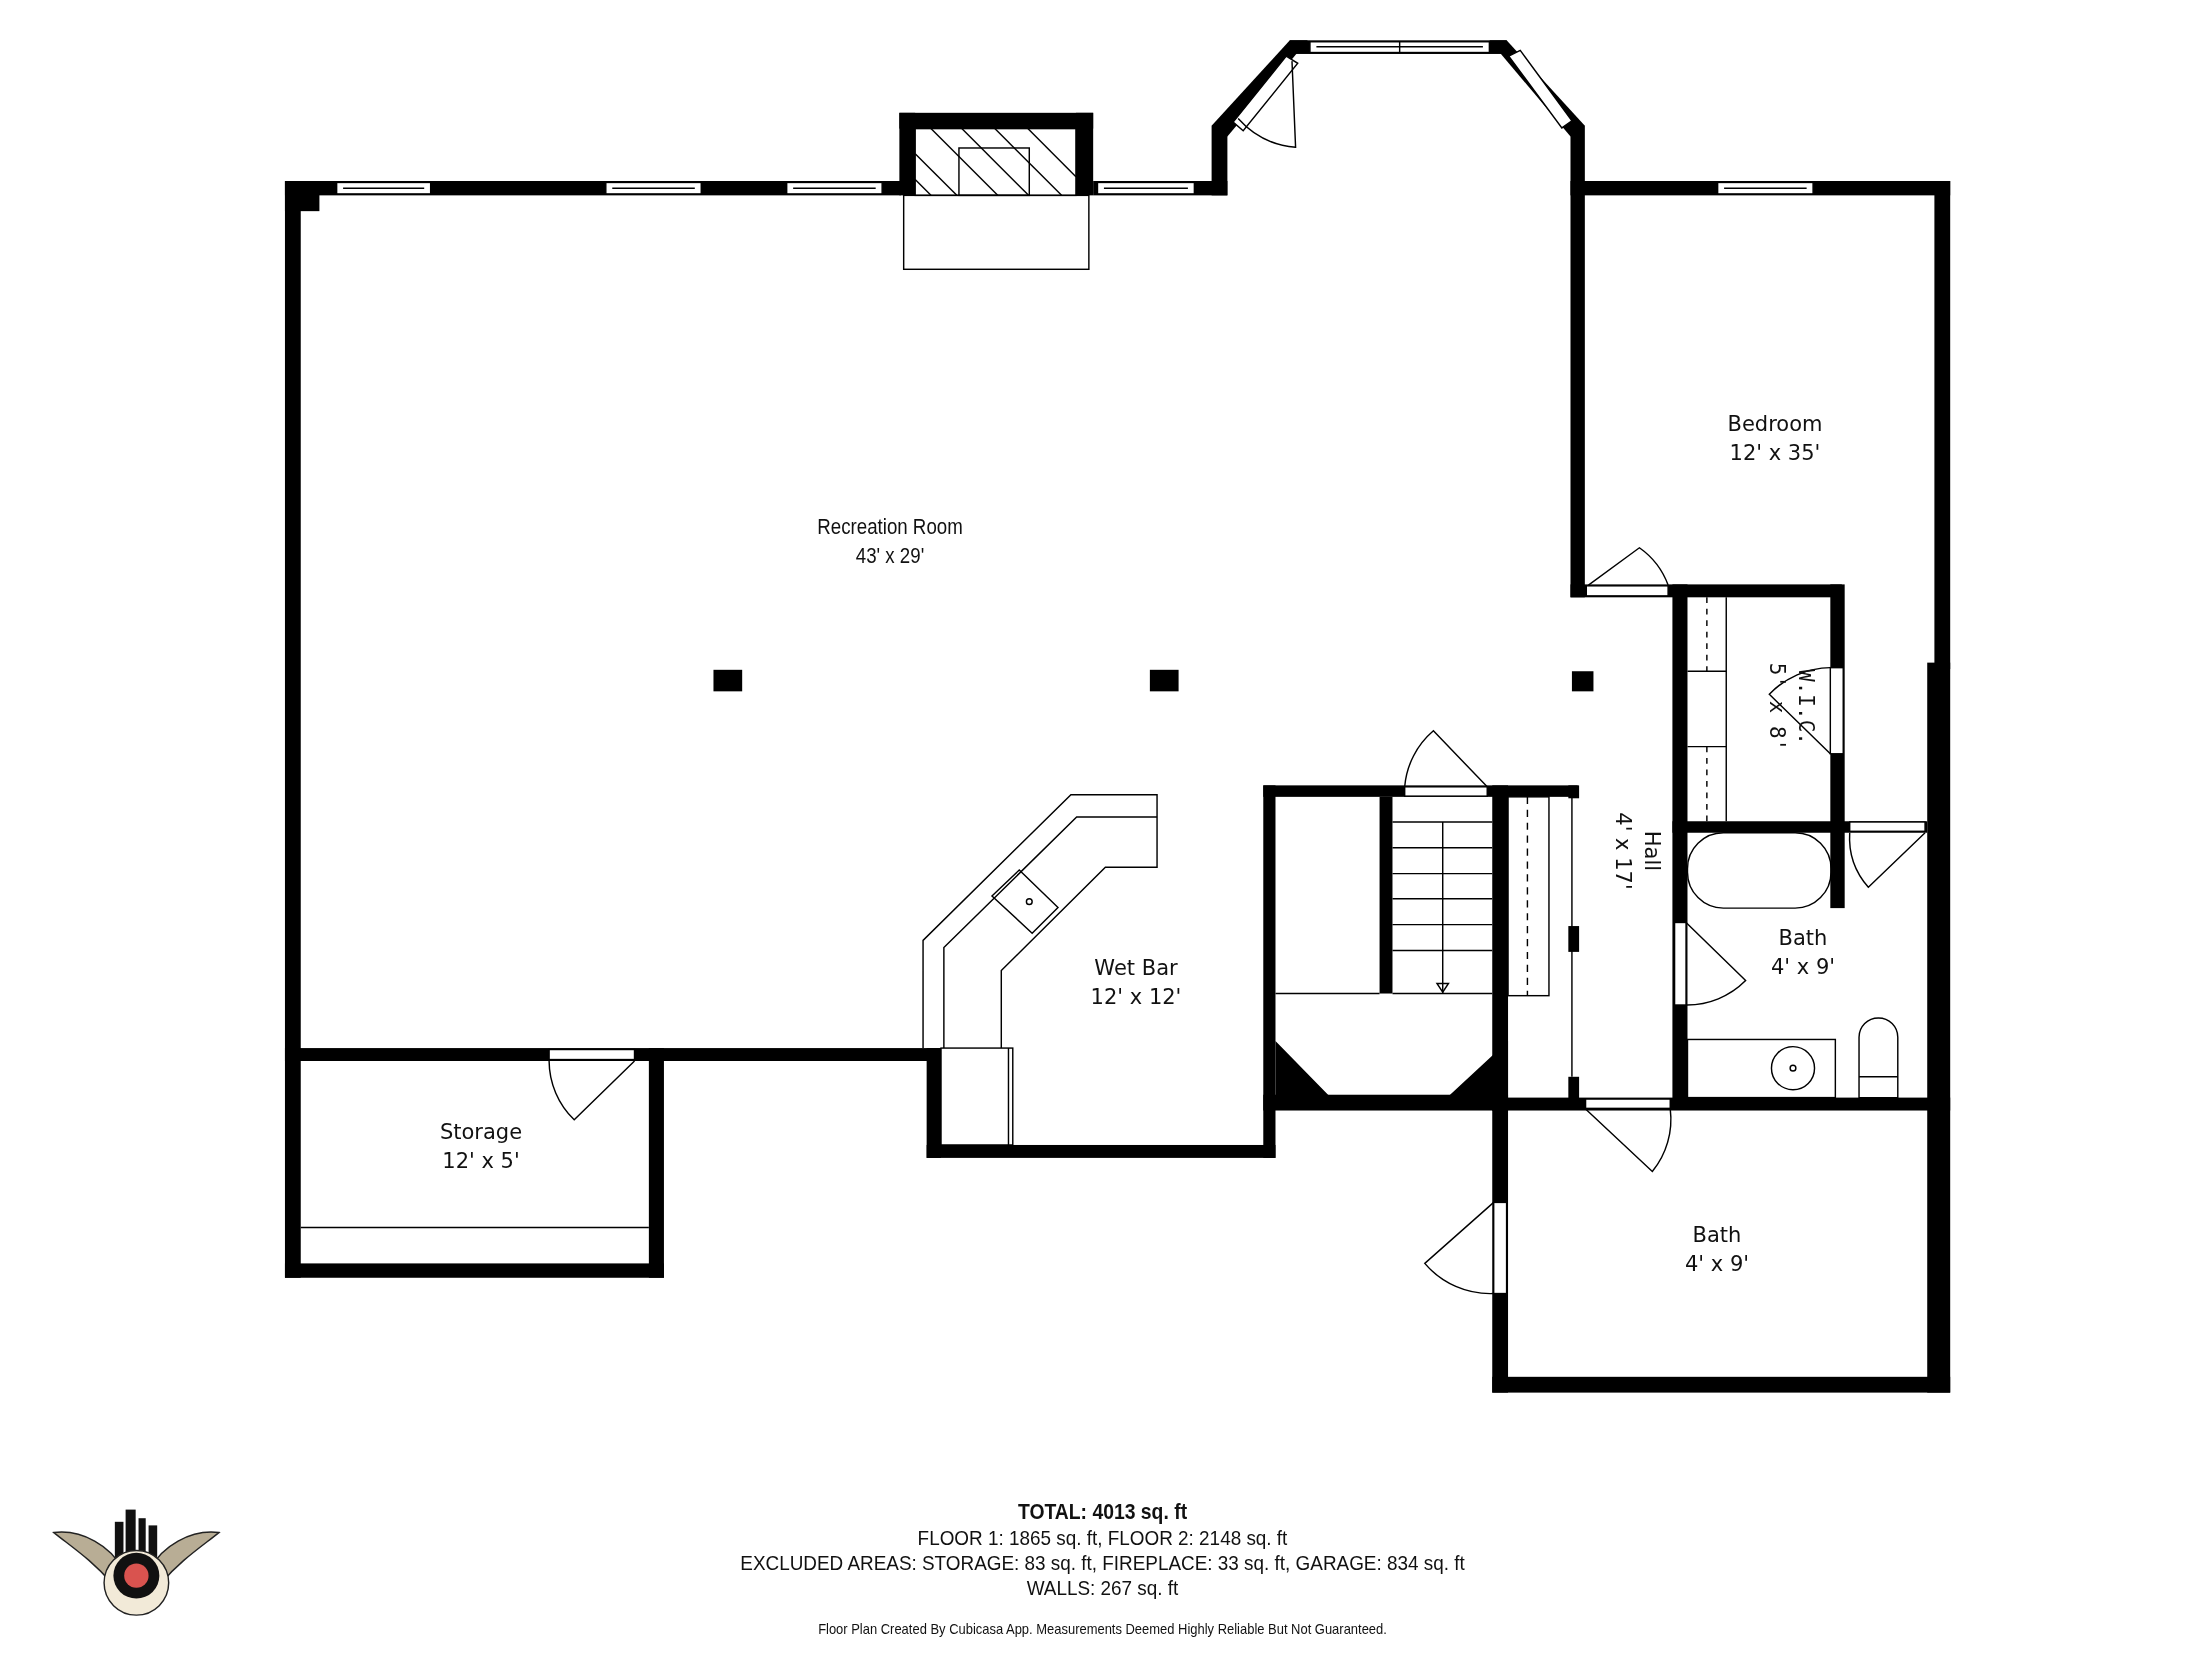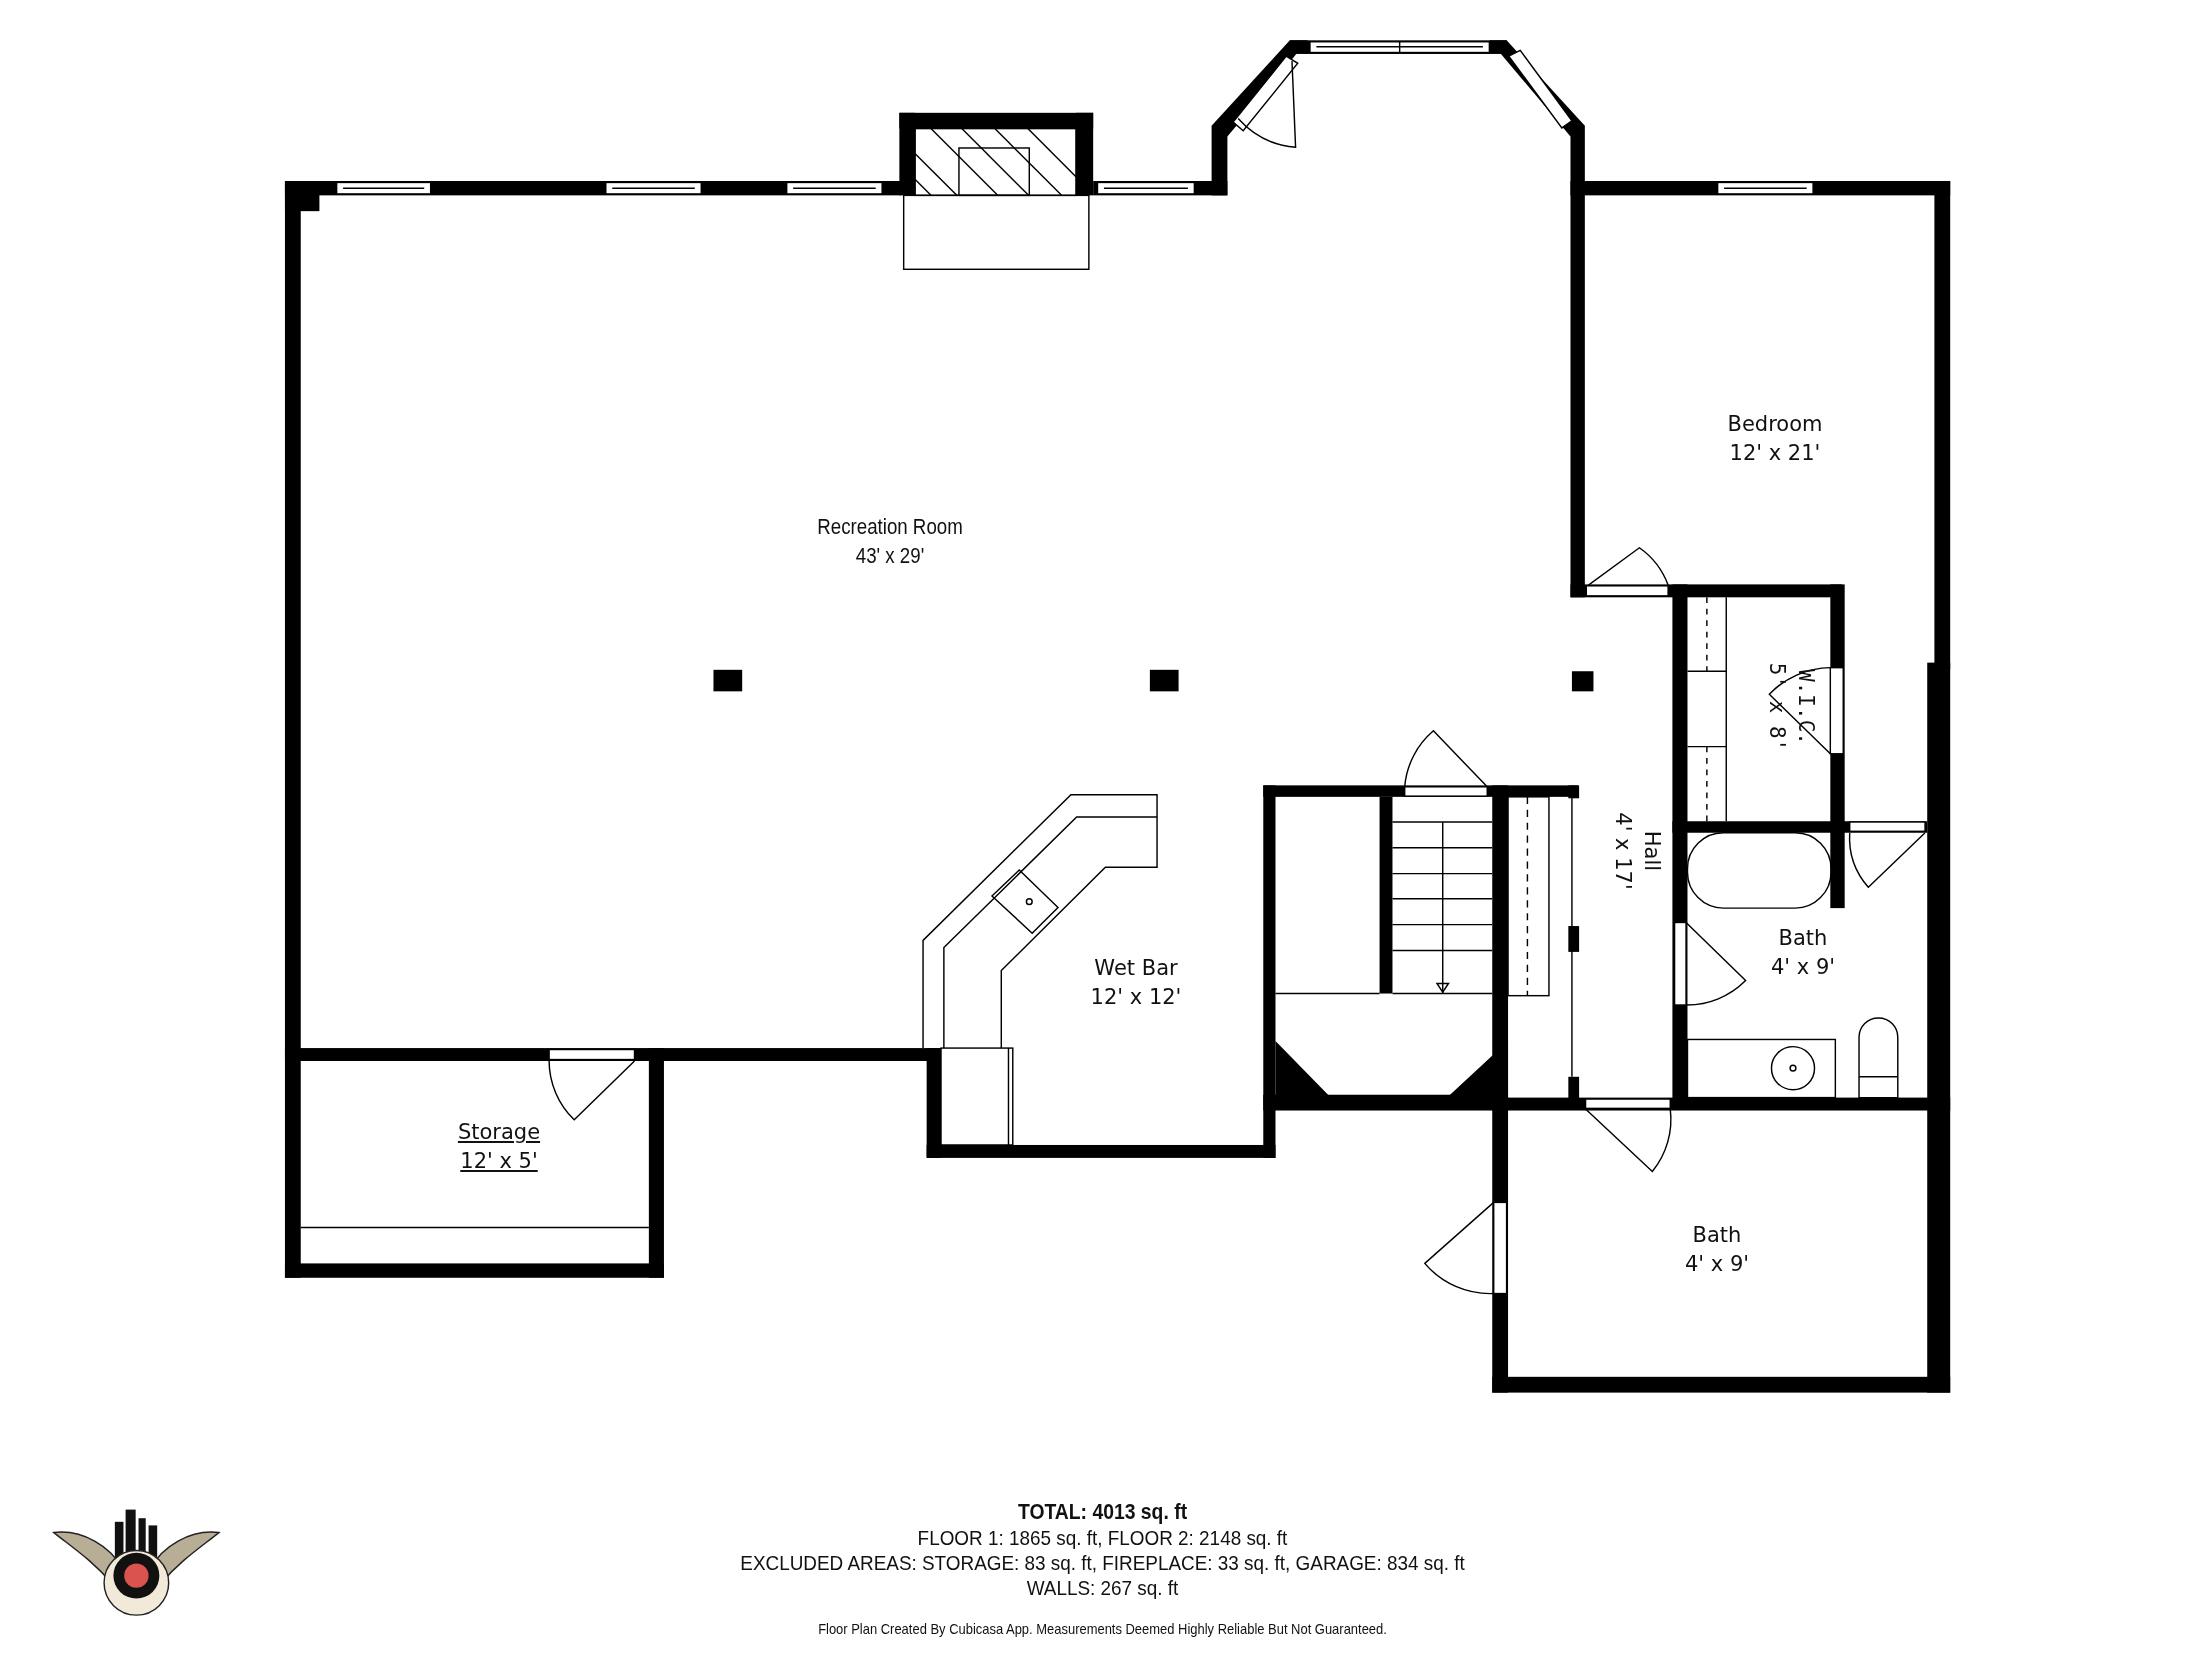--- a/index.html
+++ b/index.html
@@ -202,39 +202,39 @@
     <circle cx="115" cy="100" r="17" fill="#d9534f"></circle>
   </g>
 </svg>
 
 <div class="room-label narrow" style="left:890px; top:541px;">
   <div>Recreation Room</div>
   <div>43' x 29'</div>
 </div>
 <div class="room-label" style="left:1775px; top:439px;text-align:center;">
   <div>Bedroom</div>
-  <div>12' x 21'</div>
+  <div>12' x 35'</div>
 </div>
 <div class="room-label rot" style="left:1791px; top:707px; font-family:'DejaVu Sans Mono', monospace;">
   <div>W.I.C.</div>
   <div>5' x 8'</div>
 </div>
 <div class="room-label rot" style="left:1637px; top:851px;">
   <div>Hall</div>
   <div>4' x 17'</div>
 </div>
 <div class="room-label" style="left:1803px; top:953px;">
   <div>Bath</div>
   <div>4' x 9'</div>
 </div>
 <div class="room-label" style="left:1136px; top:983px;">
   <div>Wet Bar</div>
   <div>12' x 12'</div>
 </div>
-<div class="room-label" style="left:499px; top:1147px;text-decoration:underline;">
+<div class="room-label" style="left:481px; top:1147px;">
   <div>Storage</div>
   <div>12' x 5'</div>
 </div>
 <div class="room-label" style="left:1717px; top:1250px;">
   <div>Bath</div>
   <div>4' x 9'</div>
 </div>
 
 <div class="summary">
   <div class="line total">TOTAL: 4013 sq. ft</div>

